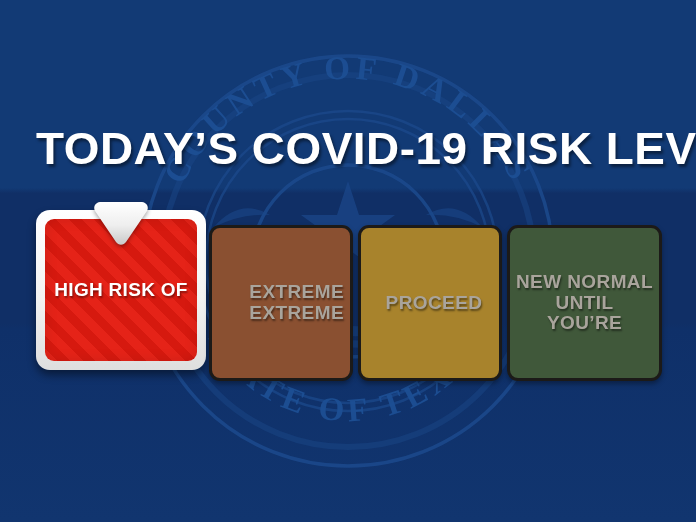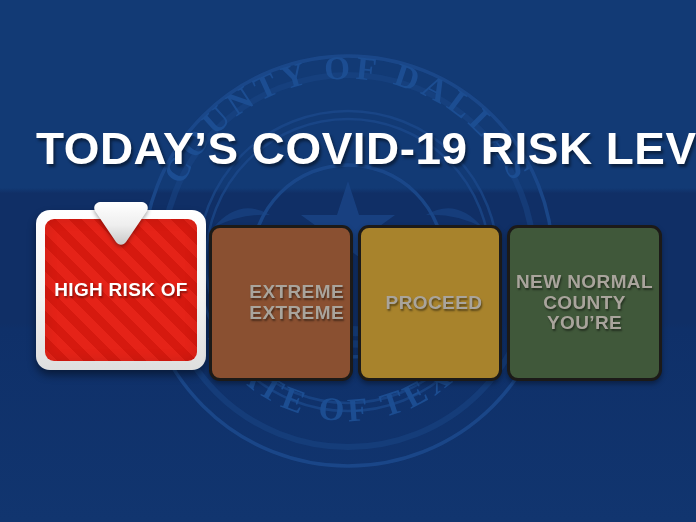--- a/index.html
+++ b/index.html
@@ -230,18 +230,18 @@
 
     <div class="card muted" style="left:322px; width:144px; background:#a8832c;padding-left:8px;">
       <span class="card-label">
         <span>PROCEED</span><br>
       </span>
     </div>
 
     <div class="card muted" style="left:471px; width:155px; background:#40583a;">
       <span class="card-label">
         <span>NEW NORMAL</span><br>
-        <span>COUNTY YOU’RE</span><br>
+        <span>UNTIL YOU’RE</span><br>
       </span>
     </div>
 
   </div>
 </div>
 
 </body></html>

